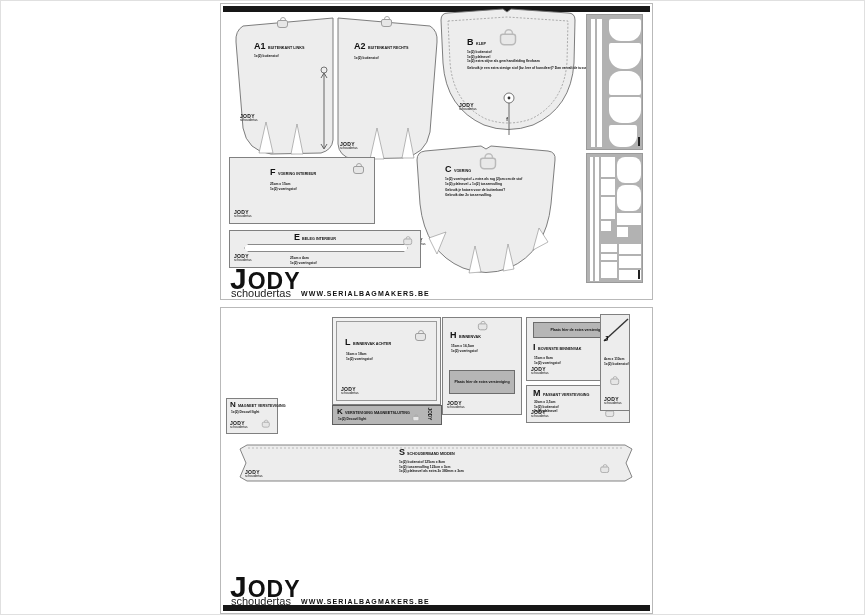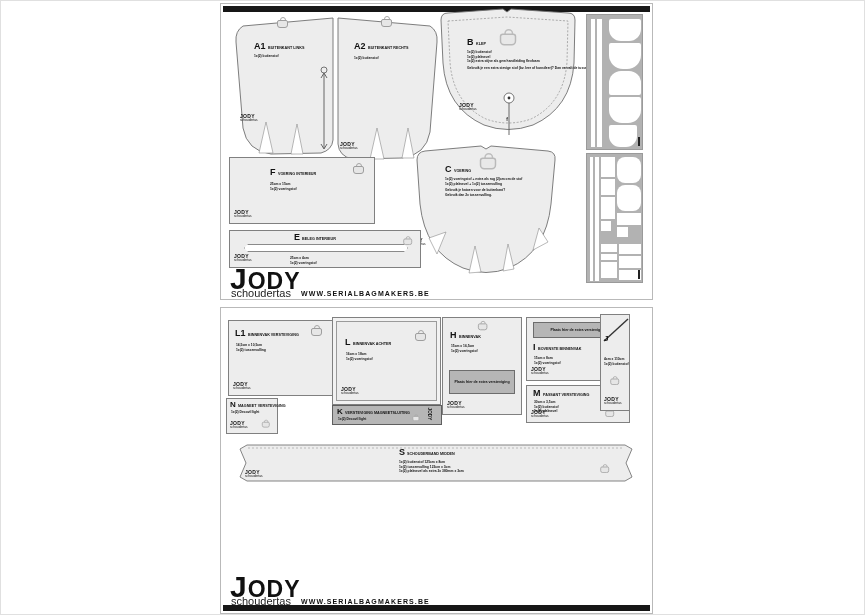--- a/index.html
+++ b/index.html
@@ -203,35 +203,20 @@
     </div>
 
     <div class="biglogo" style="left:9px;top:260px;">JODY</div>
     <div class="bigsub" style="left:10px;top:283px;">schoudertas</div>
     <div class="url" style="left:80px;top:286px;">WWW.SERIALBAGMAKERS.BE</div>
   </div>
 
   <div class="sheet" id="sheet2">
     <div class="blackbar"></div>
 
-    <div class="prect" style="left:7px;top:12px;width:105px;height:76px;">
-      <div class="phead" style="left:6px;top:8px;">
-        <span class="pcode">L1</span>
-        <span class="pname">BINNENVAK VERSTEVIGING</span>
-      </div>
-      <div class="plines" style="left:7px;top:22px;">
-        <div>14,5cm x 10,5cm</div>
-        <div>1x(2) tussenvulling</div>
-      </div>
-      <div class="bagic" style="right:8px;top:4px;"></div>
-      <div class="mini" style="left:4px;bottom:2px;">
-        <div class="m1">JODY</div>
-        <div class="m2">schoudertas</div>
-      </div>
-    </div>
 
     <div class="prect" style="left:111px;top:9px;width:109px;height:88px;background:#f2f2f2;">
       <div class="prect" style="left:3px;top:3px;right:3px;bottom:3px;border-color:#9a9a9a;">
         <div class="phead" style="left:8px;top:16px;">
           <span class="pcode">L</span>
           <span class="pname">BINNENVAK ACHTER</span>
         </div>
         <div class="plines" style="left:9px;top:30px;">
           <div>16cm x 18cm</div>
           <div>1x(2) voeringstof</div>

